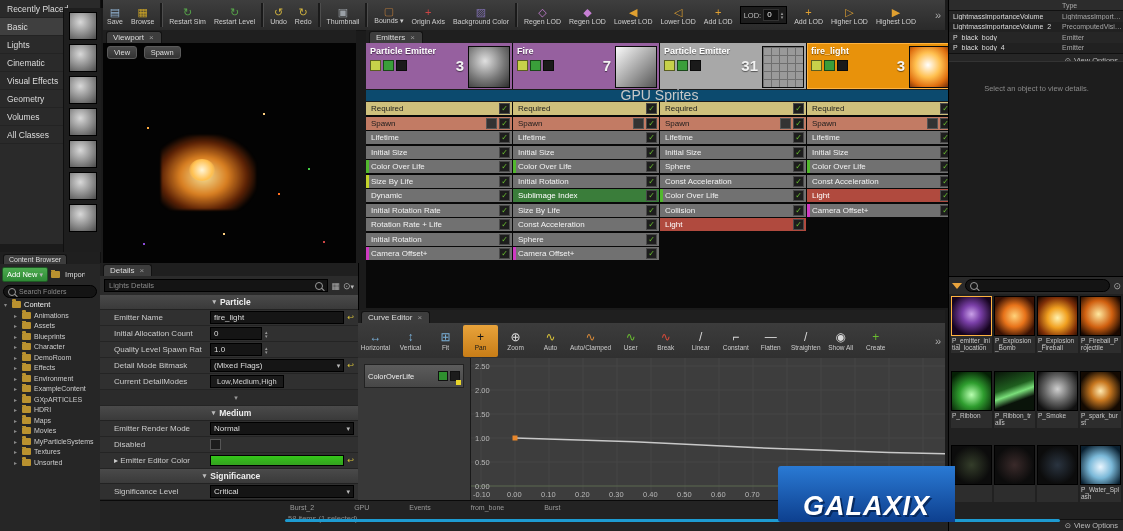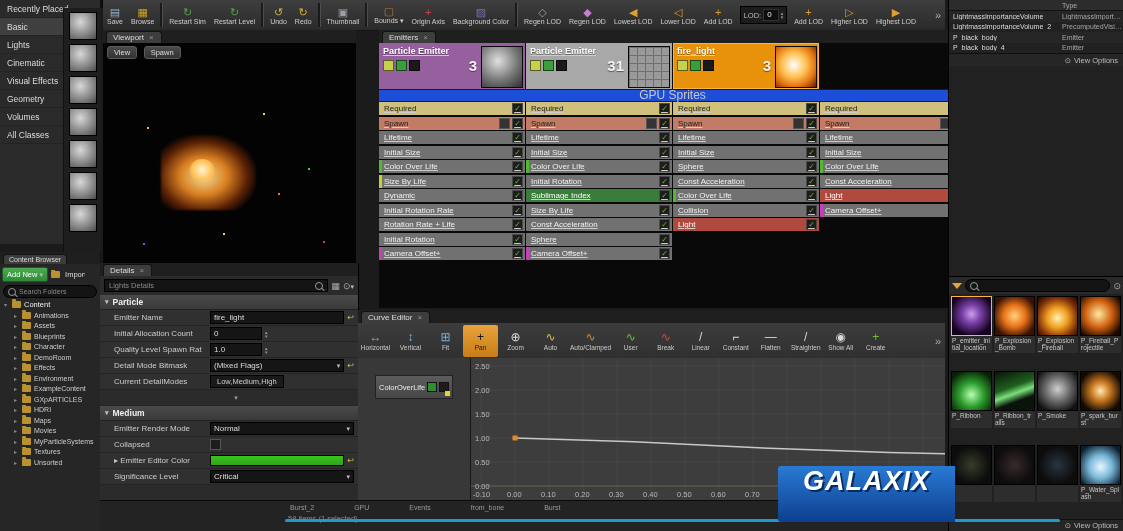--- a/index.html
+++ b/index.html
@@ -57,57 +57,57 @@
   #vpbody{position:absolute;left:0;top:13px;right:0;bottom:0;background:#030303;overflow:hidden;}
   .vbtn{display:inline-block;background:linear-gradient(#4a4a4a,#333);border:1px solid #5a5a5a;
         border-radius:3px;color:#ddd;font-size:7.5px;padding:1px 6px;margin:3px 0 0 4px;}
   .blob{position:absolute;left:58px;top:92px;width:95px;height:75px;
         background:radial-gradient(ellipse at 45% 55%,rgba(255,235,160,.95),rgba(255,150,40,.85) 32%,rgba(205,75,10,.45) 58%,transparent 75%);
         filter:blur(1px);}
   .blobcore{position:absolute;left:86px;top:116px;width:26px;height:22px;border-radius:50%;
         background:radial-gradient(circle,#fff6d8,#ffc050 60%,transparent 80%);}
   .spark{position:absolute;width:2px;height:2px;background:#ffac40;}
   
-  #emitters{left:379px;top:30px;width:587px;height:278px;background:#0c0c0c;}
+  #emitters{left:366px;top:30px;width:587px;height:278px;background:#0c0c0c;}
   #emrows{position:absolute;left:0;top:13px;right:0;bottom:0;background:#090909;}
   .eheads{display:flex;}
-  .ecol,.ehead{width:146px;margin-right:1px;flex:none;text-decoration:underline;}
+  .ecol,.ehead{width:146px;margin-right:1px;flex:none;}
   .ehead{height:46px;position:relative;padding:3px 4px;box-sizing:border-box;}
   .ehead.sel{outline:1px solid #ffb340;outline-offset:-1px;}
   .ehead .nm{font-size:9px;font-weight:bold;color:#fff;text-shadow:0 1px 1px rgba(0,0,0,.5);
              white-space:nowrap;overflow:hidden;max-width:78px;}
   .ehead .cnt{position:absolute;right:48px;top:14px;font-size:15px;font-weight:bold;color:#f2f2f2;text-shadow:0 1px 1px rgba(0,0,0,.5);}
   .ehead .thumb{position:absolute;right:2px;top:3px;width:40px;height:40px;border:1px solid #0a0a0a;}
   .chips{display:flex;gap:2px;margin-top:4px;}
   .chip{width:9px;height:9px;border:1px solid rgba(0,0,0,.55);}
   .t-sphere{background:radial-gradient(circle at 40% 35%,#e0e0e0,#777 55%,#2e2e2e);}
   .t-soft{background:linear-gradient(135deg,#fafafa,#999 60%,#555);}
   .t-grid{background-color:#9a9a9a;background-image:linear-gradient(#6f6f6f 1px,transparent 1px),linear-gradient(90deg,#6f6f6f 1px,transparent 1px);background-size:8px 8px;}
   .t-fire{background:radial-gradient(circle at 45% 45%,#ffffff,#ffc050 40%,#e07010 70%,#5a1e08);}
-  #emband{height:11px;background:#1d4ed8;color:#c8c8c8;font-size:12px;text-align:center;line-height:11px;border-top:1px solid #1c1c1c;border-bottom:1px solid #1c1c1c;}
+  #emband{height:11px;background:#0c4a6e;color:#c8c8c8;font-size:14px;text-align:center;line-height:11px;border-top:1px solid #1c1c1c;border-bottom:1px solid #1c1c1c;}
   .emcols{display:flex;align-items:flex-start;}
   .mod{height:13px;display:flex;align-items:center;padding:0 2px 0 5px;margin-bottom:1.5px;position:relative;font-size:8px;white-space:nowrap;}
   .mod .lbl{flex:1;overflow:hidden;text-overflow:ellipsis;}
   .mod .cb{width:9px;height:9px;background:#1d1d1d;border:1px solid #4a4a4a;color:#6abe30;
            font-size:8px;line-height:9px;text-align:center;margin-left:2px;flex:none;}
   .mod .xtra{width:9px;height:9px;background:#333;border:1px solid #555;margin-left:2px;flex:none;}
   .edge{position:absolute;left:0;top:0;bottom:0;width:3px;}
   .m-required{background:#cfc07c;color:#1c1c1c;}
   .m-spawn{background:#c27b64;color:#1c1c1c;}
   .m-normal{background:#717171;color:#f2f2f2;}
   .m-green{background:#3a7d3a;color:#fff;}
   .m-red{background:#b04a3e;color:#fff;}
   
   #details{left:100px;top:263px;width:258px;height:237px;background:#2b2b2b;border-right:1px solid #000;}
   .dsearchrow{display:flex;align-items:center;gap:3px;padding:2px 4px;height:15px;}
   .dsearch{flex:1;background:#141414;border:1px solid #000;height:11px;display:flex;align-items:center;
            padding:0 4px;color:#8a8a8a;font-size:7.5px;justify-content:space-between;}
   .dico{color:#aaa;font-size:9px;}
   .dsec{height:14px;background:linear-gradient(#4a4a4a,#3a3a3a);font-weight:bold;font-size:8.5px;
-        color:#eee;display:flex;align-items:center;padding-left:5px;gap:4px;border-bottom:1px solid #222;}
+        color:#eee;display:flex;align-items:center;padding-left:5px;gap:4px;border-bottom:1px solid #222;justify-content:center;}
   .drow{display:flex;align-items:center;height:15px;padding-left:14px;border-bottom:1px solid #242424;background:#303030;}
   .dlab{width:96px;font-size:8px;color:#ccc;overflow:hidden;white-space:nowrap;text-overflow:ellipsis;flex:none;}
   .dctl{flex:1;display:flex;align-items:center;gap:3px;padding-right:4px;overflow:hidden;}
   .din{background:#151515;border:1px solid #000;color:#ddd;font-size:8px;height:11px;display:flex;
        align-items:center;padding:0 3px;flex:1;justify-content:space-between;overflow:hidden;white-space:nowrap;}
   .din.narrow{flex:0 0 44px;}
   .dreset{color:#d8c23a;font-size:8px;flex:none;}
   .dcheck{width:9px;height:9px;background:#1d1d1d;border:1px solid #555;}
   .spin{display:flex;flex-direction:column;font-size:5px;color:#999;line-height:4px;}
   .caret{color:#bbb;font-size:7px;}
@@ -118,21 +118,21 @@
   
   #curve{left:358px;top:310px;width:587px;height:190px;background:#2e2e2e;}
   #ctoolbar{height:35px;background:linear-gradient(#3c3c3c,#303030);border-bottom:1px solid #191919;
             display:flex;align-items:center;overflow:hidden;}
   .ctool{min-width:31px;height:32px;display:flex;flex-direction:column;align-items:center;
          justify-content:center;font-size:6.5px;color:#ccc;padding:0 2px;white-space:nowrap;}
   .ctool .ic{font-size:12px;height:13px;line-height:13px;}
   .ctool.sel{background:linear-gradient(#e8a33b,#c87d17);color:#161616;border-radius:2px;}
   #ccontent{position:absolute;left:0;top:48px;right:0;bottom:0;display:flex;}
   #ctracks{width:112px;background:#383838;border-right:1px solid #191919;flex:none;}
-  .track{height:22px;background:linear-gradient(#5c5c5c,#474747);border:1px solid #222;margin:17px;
+  .track{height:22px;background:linear-gradient(#5c5c5c,#474747);border:1px solid #222;margin:6px;
          display:flex;align-items:center;padding:0 3px;gap:2px;font-size:7.5px;color:#eee;position:relative;}
   .track .tchip{width:8px;height:8px;border:1px solid #111;flex:none;}
   .track .tdot{position:absolute;right:2px;bottom:2px;width:5px;height:5px;}
   .track .tname{flex:1;overflow:hidden;white-space:nowrap;}
   #cgraph{position:relative;flex:1;background:#3d3d3d;overflow:hidden;}
   .ylab{position:absolute;left:4px;color:#b8b8b8;font-size:7.5px;}
   .xlab{position:absolute;bottom:1px;color:#b8b8b8;font-size:7.5px;}
   
   #right{left:948px;top:0;width:175px;height:531px;background:#212121;border-left:1px solid #000;}
   .rhead{display:flex;height:10px;font-size:7px;color:#aaa;background:#2c2c2c;border-bottom:1px solid #111;align-items:center;}
@@ -169,21 +169,21 @@
   .a-dark3{background:radial-gradient(circle at 50% 50%,#2a3440,#0c0c0c 70%);}
   .a-water{background:radial-gradient(circle at 50% 55%,#eaf6ff,#7ab8d8 40%,#0a2030 85%);}
   
   #bottomstrip{left:100px;top:500px;width:848px;height:31px;background:#232323;border-top:1px solid #0a0a0a;}
   #bitems{display:flex;gap:40px;padding:3px 0 0 190px;font-size:7px;color:#9a9a9a;}
   #bstatus{padding:3px 0 0 188px;font-size:7.5px;color:#8a8a8a;}
   #bluescroll{left:285px;top:519px;width:775px;height:3px;background:#1d9bd1;border-radius:2px;}
   
   #watermark{left:778px;top:466px;width:287px;height:56px;display:flex;z-index:50;}
   #wm-left{width:177px;height:100%;background:linear-gradient(#2a7ad4,#0d3f8e);display:flex;
-           align-items:flex-start;justify-content:center;border-radius:3px 0 0 3px;}
+           align-items:flex-end;justify-content:center;border-radius:3px 0 0 3px;}
   #wm-brand{font-size:27px;font-weight:bold;font-style:italic;color:#fff;letter-spacing:1px;
             text-shadow:2px 2px 0 #072a60;}
   #wm-right{flex:1;display:flex;flex-direction:column;}
   #wm-slogan{height:16px;background:linear-gradient(#e03a2a,#a81f14);color:#fff;font-size:8.5px;
              display:flex;align-items:center;justify-content:center;white-space:nowrap;}
   #wm-url{flex:1;background:linear-gradient(#2a7ad4,#0d3f8e);color:#fff;font-size:9.5px;font-weight:bold;
           display:flex;align-items:center;justify-content:center;border-radius:0 0 3px 0;white-space:nowrap;}
 </style>
 </head>
 <body>
@@ -443,20 +443,30 @@
           <div class="ehead" style="background: linear-gradient(rgb(150, 96, 159), rgba(150, 96, 159, 0.816)) rgb(150, 96, 159);">
             <div class="nm">Particle Emitter</div>
             <div class="chips">
               <span class="chip" style="background: rgb(199, 209, 74);"></span>
               <span class="chip" style="background: rgb(58, 158, 58);"></span>
               <span class="chip" style="background: rgb(26, 26, 26);"></span>
             </div>
             <div class="cnt">3</div>
             <div class="thumb t-sphere"></div>
           </div>
+          <div class="ehead" style="background: linear-gradient(rgb(150, 96, 159), rgba(150, 96, 159, 0.816)) rgb(150, 96, 159);">
+            <div class="nm">Fire</div>
+            <div class="chips">
+              <span class="chip" style="background: rgb(199, 209, 74);"></span>
+              <span class="chip" style="background: rgb(58, 158, 58);"></span>
+              <span class="chip" style="background: rgb(26, 26, 26);"></span>
+            </div>
+            <div class="cnt">7</div>
+            <div class="thumb t-soft"></div>
+          </div>
           <div class="ehead" style="background: linear-gradient(rgb(168, 168, 168), rgba(168, 168, 168, 0.816)) rgb(168, 168, 168);">
             <div class="nm">Particle Emitter</div>
             <div class="chips">
               <span class="chip" style="background: rgb(199, 209, 74);"></span>
               <span class="chip" style="background: rgb(58, 158, 58);"></span>
               <span class="chip" style="background: rgb(26, 26, 26);"></span>
             </div>
             <div class="cnt">31</div>
             <div class="thumb t-grid"></div>
           </div>
@@ -730,31 +740,35 @@
         <div class="drow">
           <span class="dlab">Emitter Render Mode</span>
           <span class="dctl">
             <span class="din">
               <span>Normal</span>
               <span class="caret">▾</span>
             </span>
           </span>
         </div>
         <div class="drow">
-          <span class="dlab">Collapsed</span>
+          <span class="dlab">Disabled</span>
           <span class="dctl">
             <span class="dcheck"></span>
           </span>
         </div>
         <div class="drow">
           <span class="dlab">▸ Emitter Editor Color</span>
           <span class="dctl">
             <span class="colorbar" style="background: linear-gradient(rgb(53, 199, 26), rgba(53, 199, 26, 0.753));"></span>
             <span class="dreset">↩</span>
           </span>
+        </div>
+        <div class="dsec">
+          <span class="caret">▾</span>
+          <span>Significance</span>
         </div>
         <div class="drow">
           <span class="dlab">Significance Level</span>
           <span class="dctl">
             <span class="din">
               <span>Critical</span>
               <span class="caret">▾</span>
             </span>
           </span>
         </div>
@@ -888,20 +902,23 @@
         </div>
         <div class="rrow">
           <span class="rname">P_black_body_4</span>
           <span class="rtype">Emitter</span>
         </div>
       </div>
     <div class="viewopts">
       <span>⊙</span>
       <span>View Options</span>
     </div>
+    <div id="rempty">
+      <span>Select an object to view details.</span>
+    </div>
     <div id="rfilter">
       <span class="funnel"></span>
       <div class="searchbox" style="flex:1;margin:0;">
         <span class="lens"></span>
       </div>
       <span class="dico">⊙</span>
     </div>
     <div id="rgrid">
         <div class="acell sel">
           <div class="athumb a-purple"></div>

